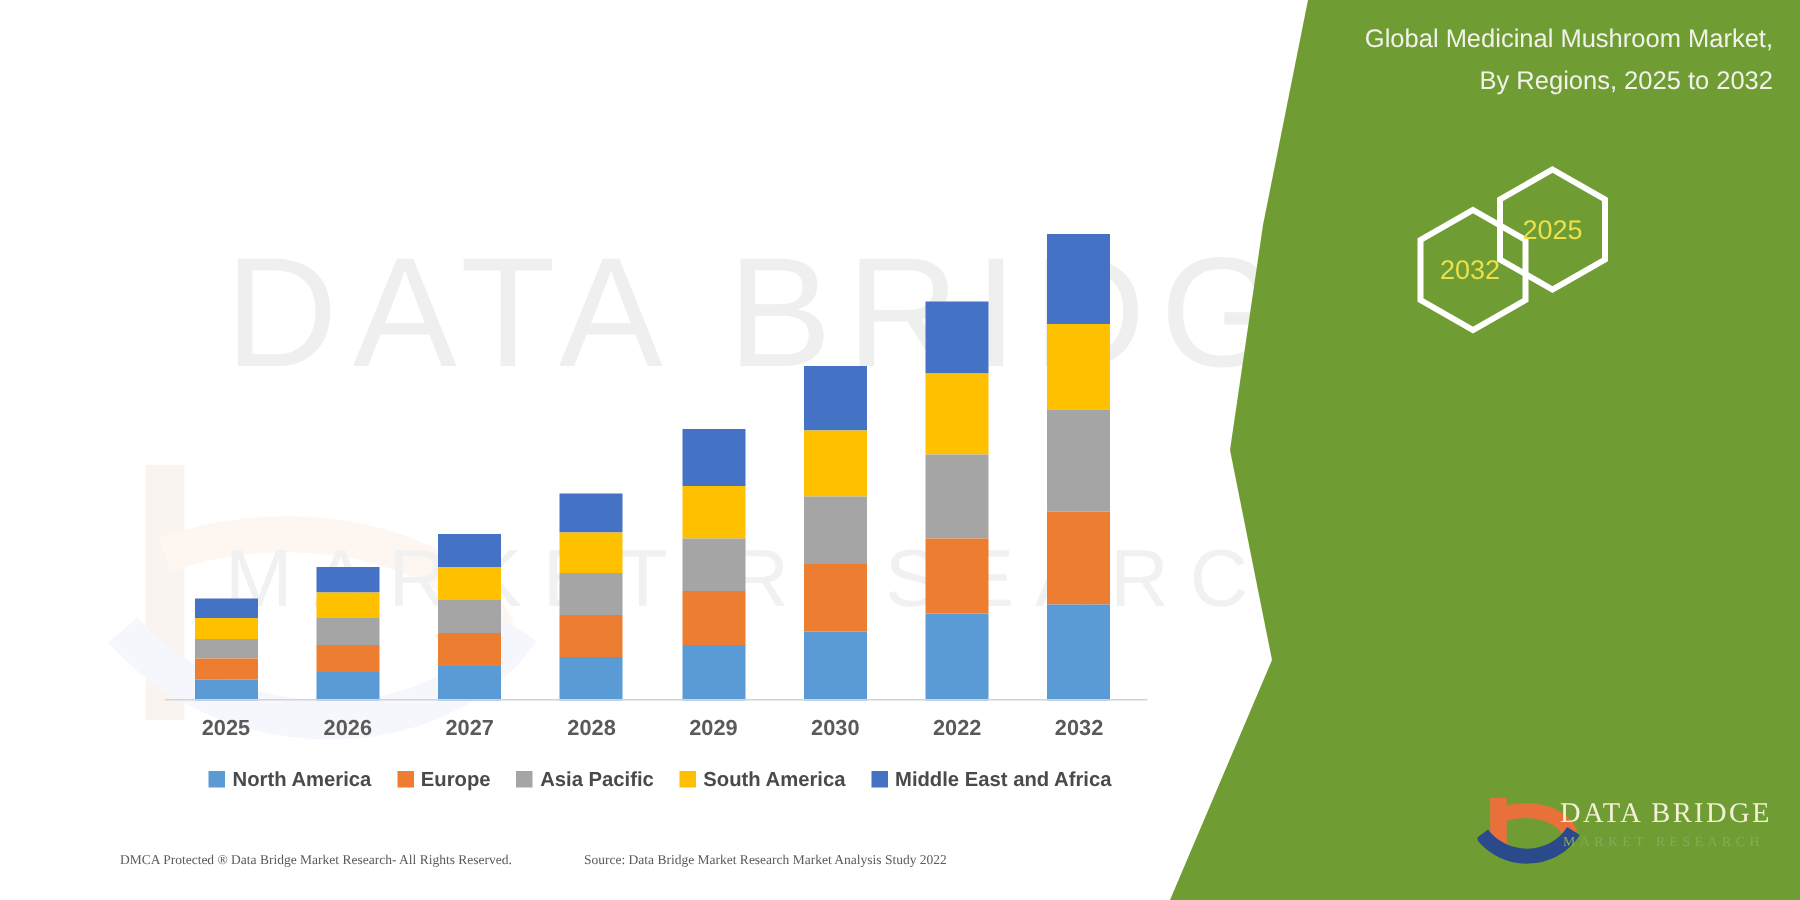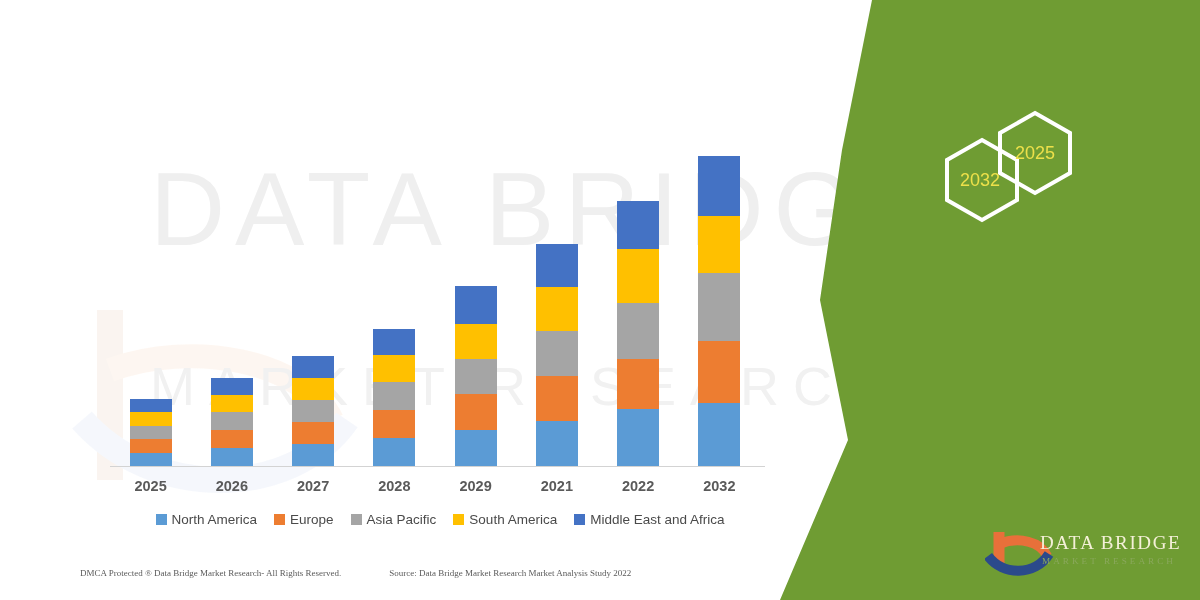--- a/index.html
+++ b/index.html
@@ -128,21 +128,21 @@
     display: flex;
     justify-content: center;
     align-items: center;
     gap: 17px;
   }
   .legend-item {
     display: flex;
     align-items: center;
     gap: 5px;
     font-size: 13.5px;
-    font-weight: normal;
+    font-weight: bold;
     color: #4a4a4a;
     white-space: nowrap;
   }
   .swatch {
     width: 11px; height: 11px;
     display: inline-block;
   }
 
   
   .footer {
@@ -311,21 +311,21 @@
           </div>
         </div>
     </div>
     <div class="axis-line"></div>
     <div class="x-labels" id="x-labels">
         <div class="x-label">2025</div>
         <div class="x-label">2026</div>
         <div class="x-label">2027</div>
         <div class="x-label">2028</div>
         <div class="x-label">2029</div>
-        <div class="x-label">2021</div>
+        <div class="x-label">2030</div>
         <div class="x-label">2022</div>
         <div class="x-label">2032</div>
       </div>
 
     <div class="legend" id="legend">
         <div class="legend-item">
           <span class="swatch" style="background: rgb(91, 155, 213);"></span>
           <span>North America</span>
         </div>
         <div class="legend-item">
@@ -347,20 +347,24 @@
       </div>
 
     <div class="footer">
       <span>DMCA Protected ® Data Bridge Market Research- All Rights Reserved.</span>
       <span>Source: Data Bridge Market Research  Market Analysis Study 2022</span>
     </div>
   </div>
 
   <div class="green-panel"></div>
 
+  <div class="green-title">
+    <div>Global Medicinal Mushroom Market,</div>
+    <div>By Regions, 2025 to 2032</div>
+  </div>
 
   <div class="hexes">
     <svg width="200" height="125" viewBox="0 0 200 125">
       <polygon points="105,8 140,28 140,68 105,88 70,68 70,28" fill="none" stroke="#ffffff" stroke-width="4"></polygon>
       <polygon points="52,35 87,55 87,95 52,115 17,95 17,55" fill="none" stroke="#ffffff" stroke-width="4"></polygon>
     </svg>
     <div class="hex-label" style="left:85px; top:38px;">2025</div>
     <div class="hex-label" style="left:30px; top:65px;">2032</div>
   </div>
 

